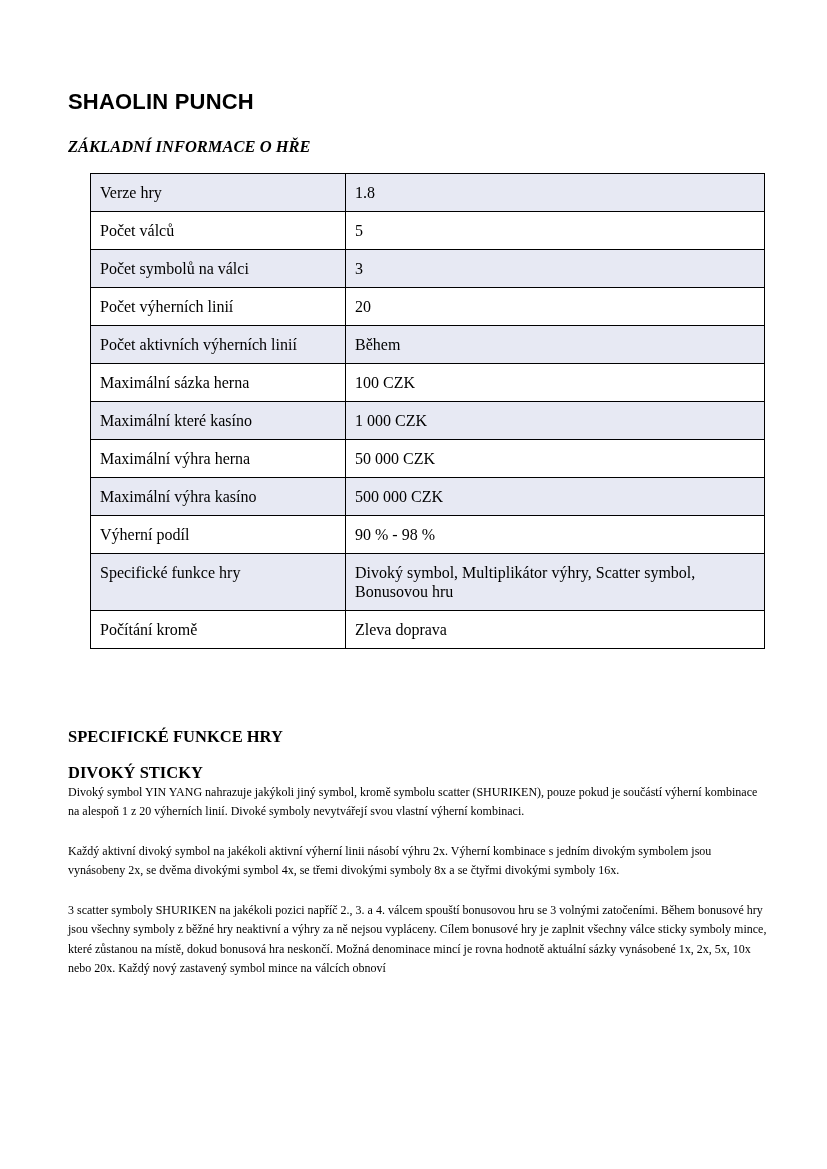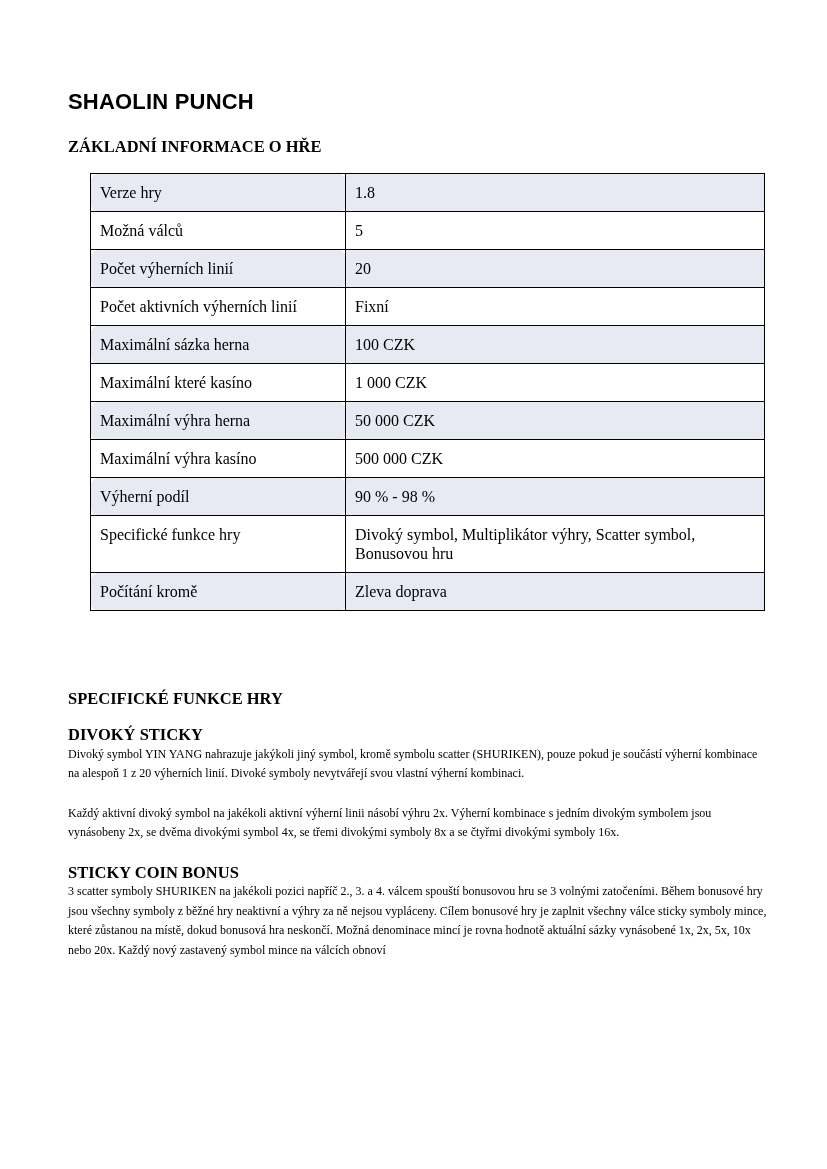--- a/index.html
+++ b/index.html
@@ -24,36 +24,37 @@
     line-height: 25px;
     margin: 0;
     letter-spacing: 0.2px;
   }
   .info-heading {
     font-family: "Liberation Serif", serif;
     font-weight: bold;
     font-size: 16.5px;
     line-height: 19px;
     margin: 23px 0 0 0;
+    font-style: italic;
   }
   table.game-info {
     border-collapse: collapse;
     margin: 17px 0 0 22px;
     width: 675px;
     table-layout: fixed;
     font-size: 16px;
     line-height: 19px;
   }
   table.game-info td {
     border: 1px solid #000000;
     padding: 9px 8px 9px 9px;
     vertical-align: top;
     word-wrap: break-word;
   }
-  table.game-info td.label-cell { width: 237px; border-radius: 8px; }
+  table.game-info td.label-cell { width: 237px; }
   table.game-info tr:nth-child(odd) { background: var(--row-shaded, #e7e9f3); }
   table.game-info tr:nth-child(even) { background: #ffffff; }
   .features-heading {
     font-weight: bold;
     font-size: 16.5px;
     line-height: 19px;
     margin: 78px 0 0 0;
   }
   .subsection { margin: 17px 0 0 0; width: 699px; }
   .subsection + .subsection { margin-top: 20px; }
@@ -79,30 +80,34 @@
 
   <h2 class="info-heading">ZÁKLADNÍ INFORMACE O HŘE</h2>
 
   <table class="game-info">
     <tbody>
       <tr>
         <td class="label-cell">Verze hry</td>
         <td class="value-cell">1.8</td>
       </tr>
       <tr>
-        <td class="label-cell">Možná válců</td>
+        <td class="label-cell">Počet válců</td>
         <td class="value-cell">5</td>
+      </tr>
+      <tr>
+        <td class="label-cell">Počet symbolů na válci</td>
+        <td class="value-cell">3</td>
       </tr>
       <tr>
         <td class="label-cell">Počet výherních linií</td>
         <td class="value-cell">20</td>
       </tr>
       <tr>
         <td class="label-cell">Počet aktivních výherních linií</td>
-        <td class="value-cell">Fixní</td>
+        <td class="value-cell">Během</td>
       </tr>
       <tr>
         <td class="label-cell">Maximální sázka herna</td>
         <td class="value-cell">100 CZK</td>
       </tr>
       <tr>
         <td class="label-cell">Maximální které kasíno</td>
         <td class="value-cell">1 000 CZK</td>
       </tr>
       <tr>
@@ -133,17 +138,16 @@
   <div class="subsection">
     <div class="sub-heading">DIVOKÝ STICKY</div>
     <p class="sub-body">Divoký symbol YIN YANG nahrazuje jakýkoli jiný symbol, kromě symbolu scatter (SHURIKEN), pouze pokud je součástí výherní kombinace na alespoň 1 z 20 výherních linií. Divoké symboly nevytvářejí svou vlastní výherní kombinaci.</p>
   </div>
 
   <div class="subsection">
     <p class="sub-body">Každý aktivní divoký symbol na jakékoli aktivní výherní linii násobí výhru 2x. Výherní kombinace s jedním divokým symbolem jsou vynásobeny 2x, se dvěma divokými symbol 4x, se třemi divokými symboly 8x a se čtyřmi divokými symboly 16x.</p>
   </div>
 
   <div class="subsection">
-    <div class="sub-heading">STICKY COIN BONUS</div>
     <p class="sub-body">3 scatter symboly SHURIKEN na jakékoli pozici napříč 2., 3. a 4. válcem spouští bonusovou hru se 3 volnými zatočeními. Během bonusové hry jsou všechny symboly z běžné hry neaktivní a výhry za ně nejsou vypláceny. Cílem bonusové hry je zaplnit všechny válce sticky symboly mince, které zůstanou na místě, dokud bonusová hra neskončí. Možná denominace mincí je rovna hodnotě aktuální sázky vynásobené 1x, 2x, 5x, 10x nebo 20x. Každý nový zastavený symbol mince na válcích obnoví</p>
   </div>
 
 </div>
 
 </body></html>

